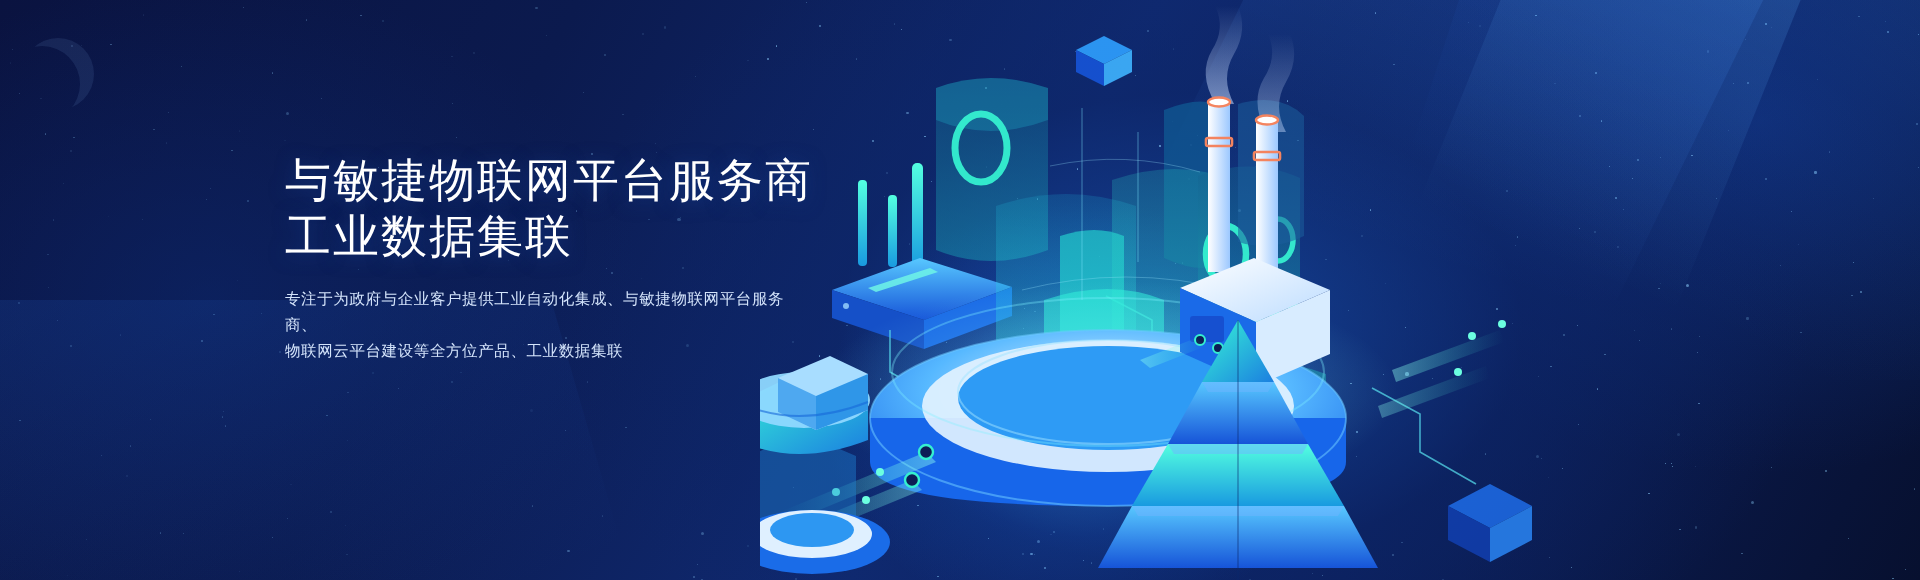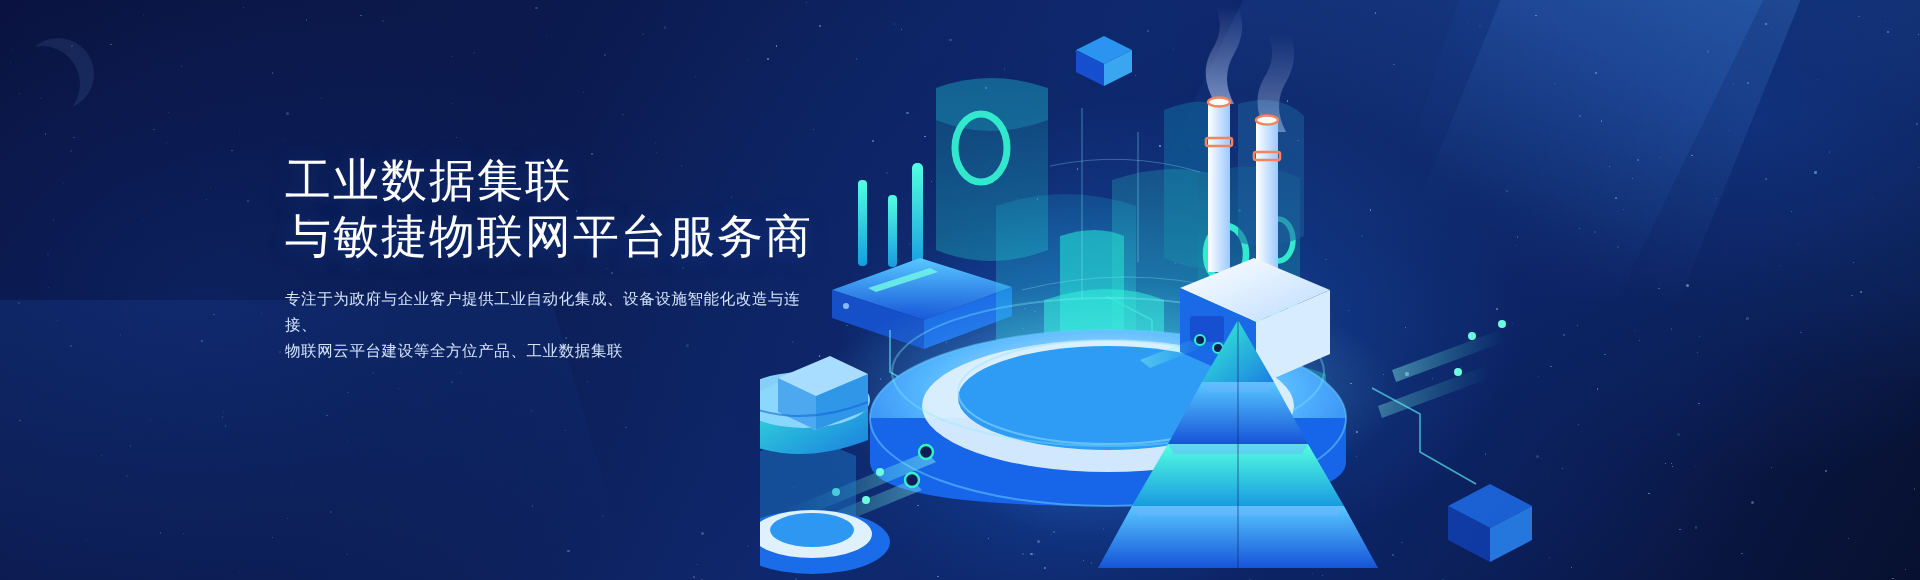--- a/index.html
+++ b/index.html
@@ -641,21 +641,21 @@
         <path d="M316 50 L316 72 L344 86 L344 64 Z" fill="#1654d8" opacity=".9"></path>
         <path d="M344 64 L344 86 L372 72 L372 50 Z" fill="#3fb4ff" opacity=".9"></path>
         <path d="M688 506 L730 484 L772 506 L730 528 Z" fill="#1f6ce8" opacity=".85"></path>
         <path d="M688 506 L688 540 L730 562 L730 528 Z" fill="#123fb0" opacity=".85"></path>
         <path d="M730 528 L730 562 L772 540 L772 506 Z" fill="#2a86f4" opacity=".85"></path>
       </g>
     </svg>
   </div>
 
   <div class="textblock">
+    <div class="headline">与敏捷物联网平台服务商</div>
     <div class="headline">工业数据集联</div>
-    <div class="headline">与敏捷物联网平台服务商</div>
     <div class="subtitle">
-      <div>专注于为政府与企业客户提供工业自动化集成、设备设施智能化改造与连接、</div>
+      <div>专注于为政府与企业客户提供工业自动化集成、与敏捷物联网平台服务商、</div>
       <div>物联网云平台建设等全方位产品、工业数据集联</div>
     </div>
   </div>
 
 </div>
 
 </body></html>

